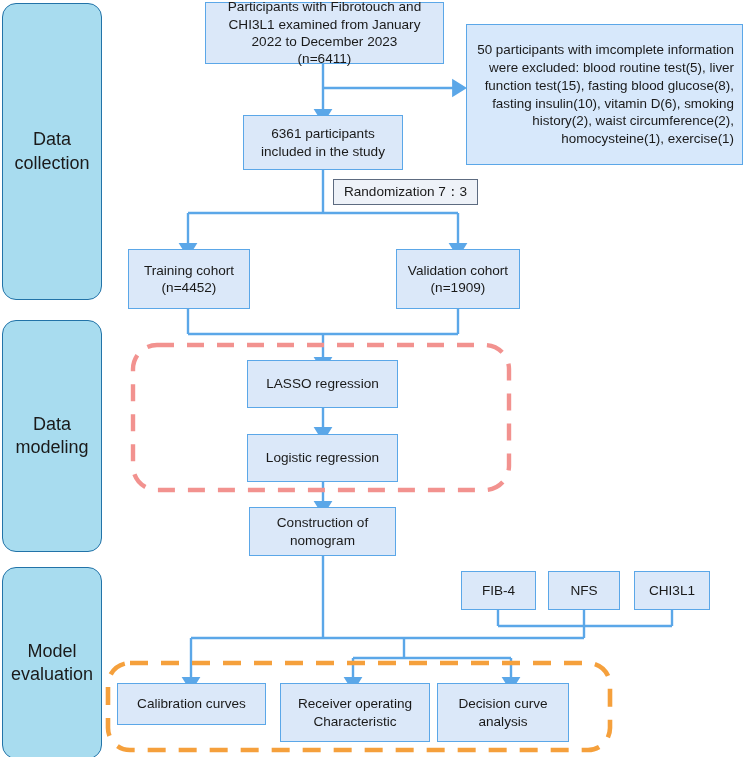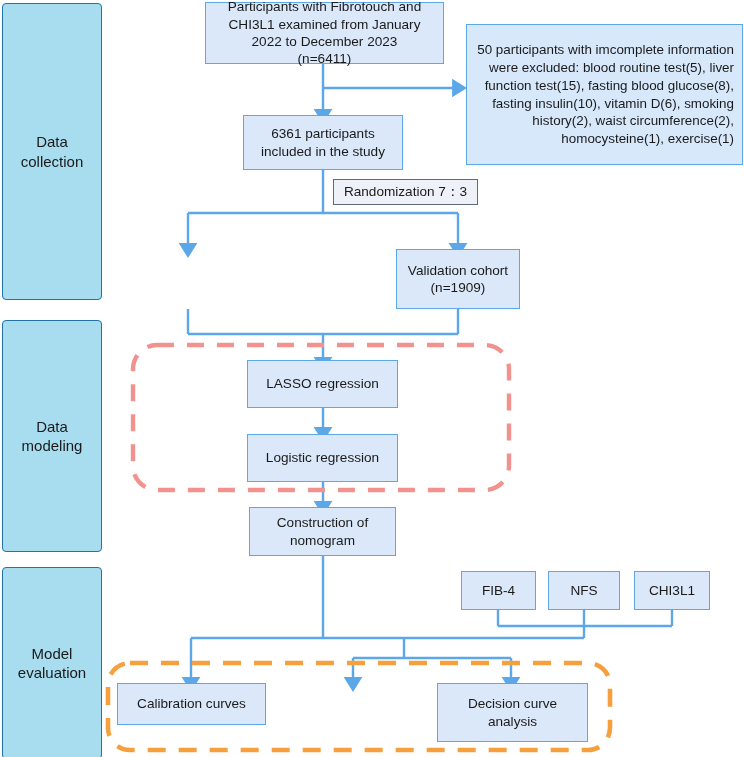--- a/index.html
+++ b/index.html
@@ -32,22 +32,22 @@
     align-items: center;
     justify-content: center;
     text-align: center;
     color: #1a1a1a;
     line-height: 1.28;
     white-space: pre-line;
   }
   .stage {
     background: #a8dcef;
     border: 1.6px solid #2273a8;
-    border-radius: 4px;
-    font-size: 15px;
+    border-radius: 14px;
+    font-size: 18px;
   }
   .box {
     background: #dbe8f9;
     border: 1.3px solid #5ba7e8;
     font-size: 13.6px;
   }
   .box-excl {
     background: #d7e8fb;
     border: 1.3px solid #5ba7e8;
     font-size: 13.4px;
@@ -121,36 +121,40 @@
 
   <div class="node box" style="left:205px; top:2px; width:239px; height:62px; padding:0 17px;">Participants with Fibrotouch and CHI3L1 examined from January 2022 to December 2023 (n=6411)</div>
 
   <div class="node box-excl" style="left:466px; top:24px; width:277px; height:141px;">50 participants with imcomplete information were excluded: blood routine test(5), liver function test(15), fasting blood glucose(8), fasting insulin(10), vitamin D(6), smoking history(2), waist circumference(2),  homocysteine(1), exercise(1)</div>
 
   <div class="node box" style="left:243px; top:115px; width:160px; height:55px;">6361 participants
 included in the study</div>
 
   <div class="node box-rand" style="left:333px; top:179px; width:145px; height:26px;">Randomization 7：3</div>
 
+  <div class="node box" style="left:128px; top:249px; width:122px; height:60px;">Training cohort
+(n=4452)</div>
 
   <div class="node box" style="left:396px; top:249px; width:124px; height:60px;">Validation cohort
 (n=1909)</div>
 
   <div class="node box" style="left:247px; top:360px; width:151px; height:48px;">LASSO regression</div>
 
   <div class="node box" style="left:247px; top:434px; width:151px; height:48px;">Logistic regression</div>
 
   <div class="node box" style="left:249px; top:507px; width:147px; height:49px;">Construction of
 nomogram</div>
 
   <div class="node box" style="left:461px; top:571px; width:75px; height:39px;">FIB-4</div>
 
   <div class="node box" style="left:548px; top:571px; width:72px; height:39px;">NFS</div>
 
   <div class="node box" style="left:634px; top:571px; width:76px; height:39px;">CHI3L1</div>
 
   <div class="node box" style="left:117px; top:683px; width:149px; height:42px;">Calibration curves</div>
 
+  <div class="node box" style="left:280px; top:683px; width:150px; height:59px;">Receiver operating
+Characteristic</div>
 
-  <div class="node box" style="left:437px; top:683px; width:151px; height:59px;">Decision curve
+  <div class="node box" style="left:437px; top:683px; width:132px; height:59px;">Decision curve
 analysis</div>
 
 </div>
 
 </body></html>

